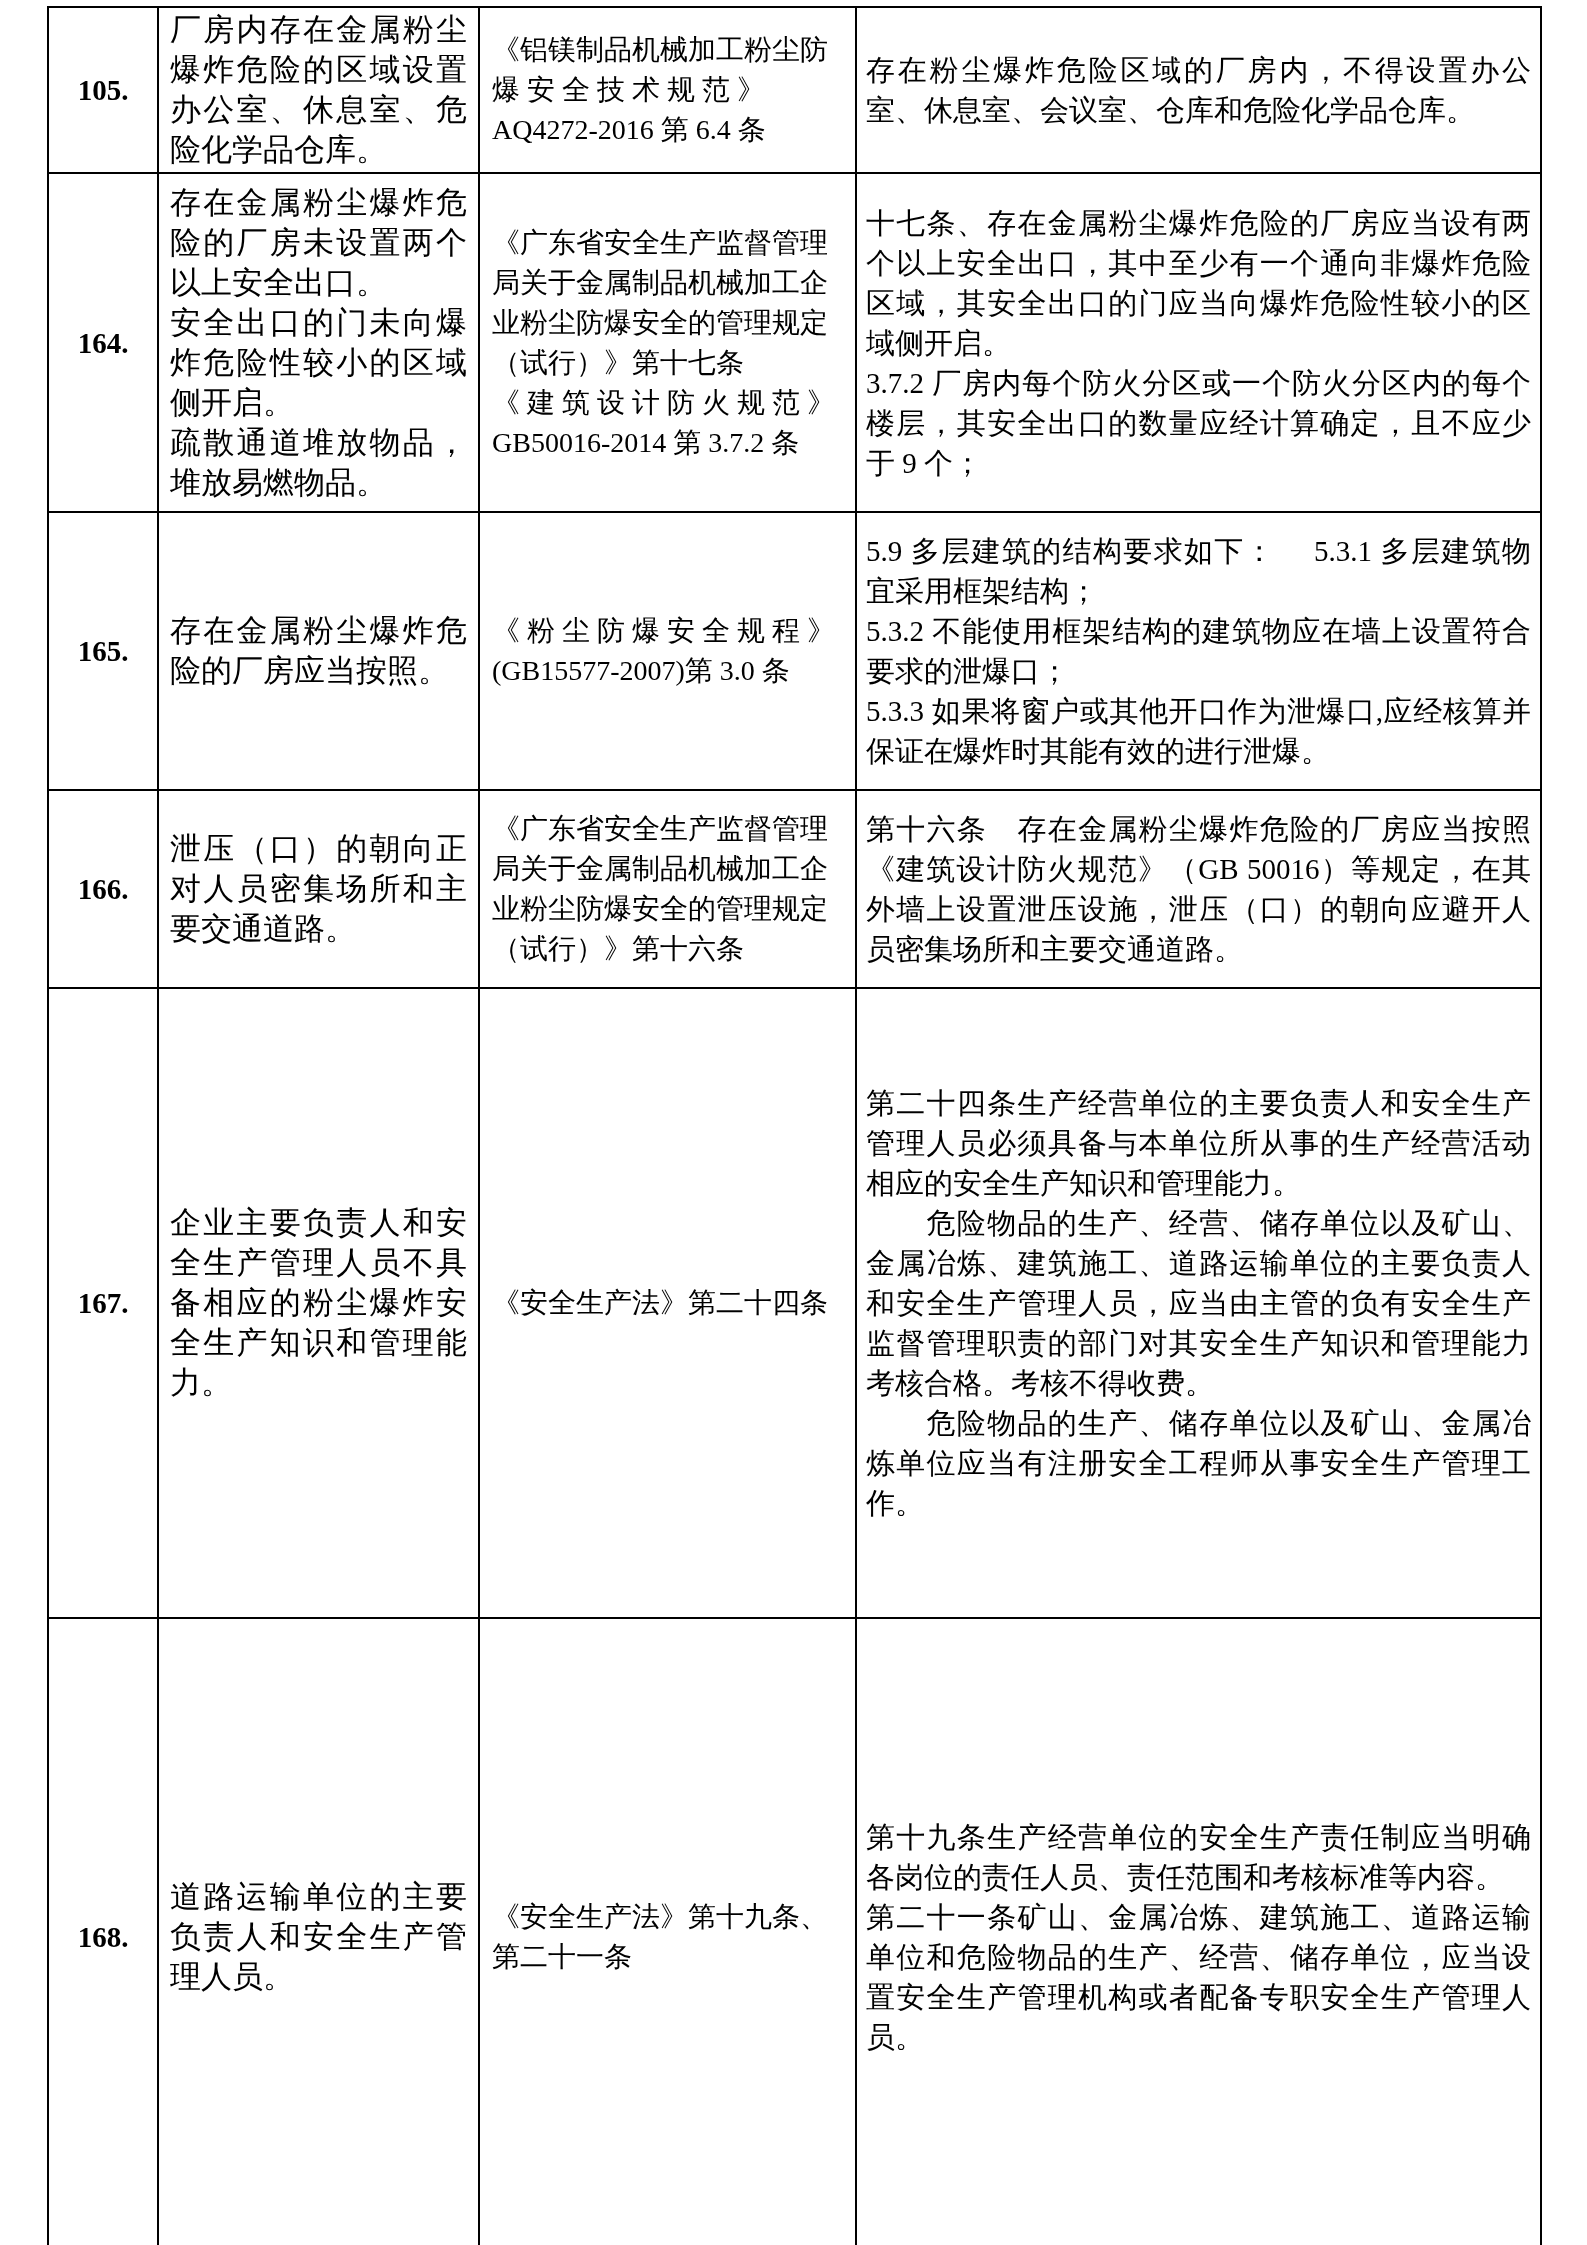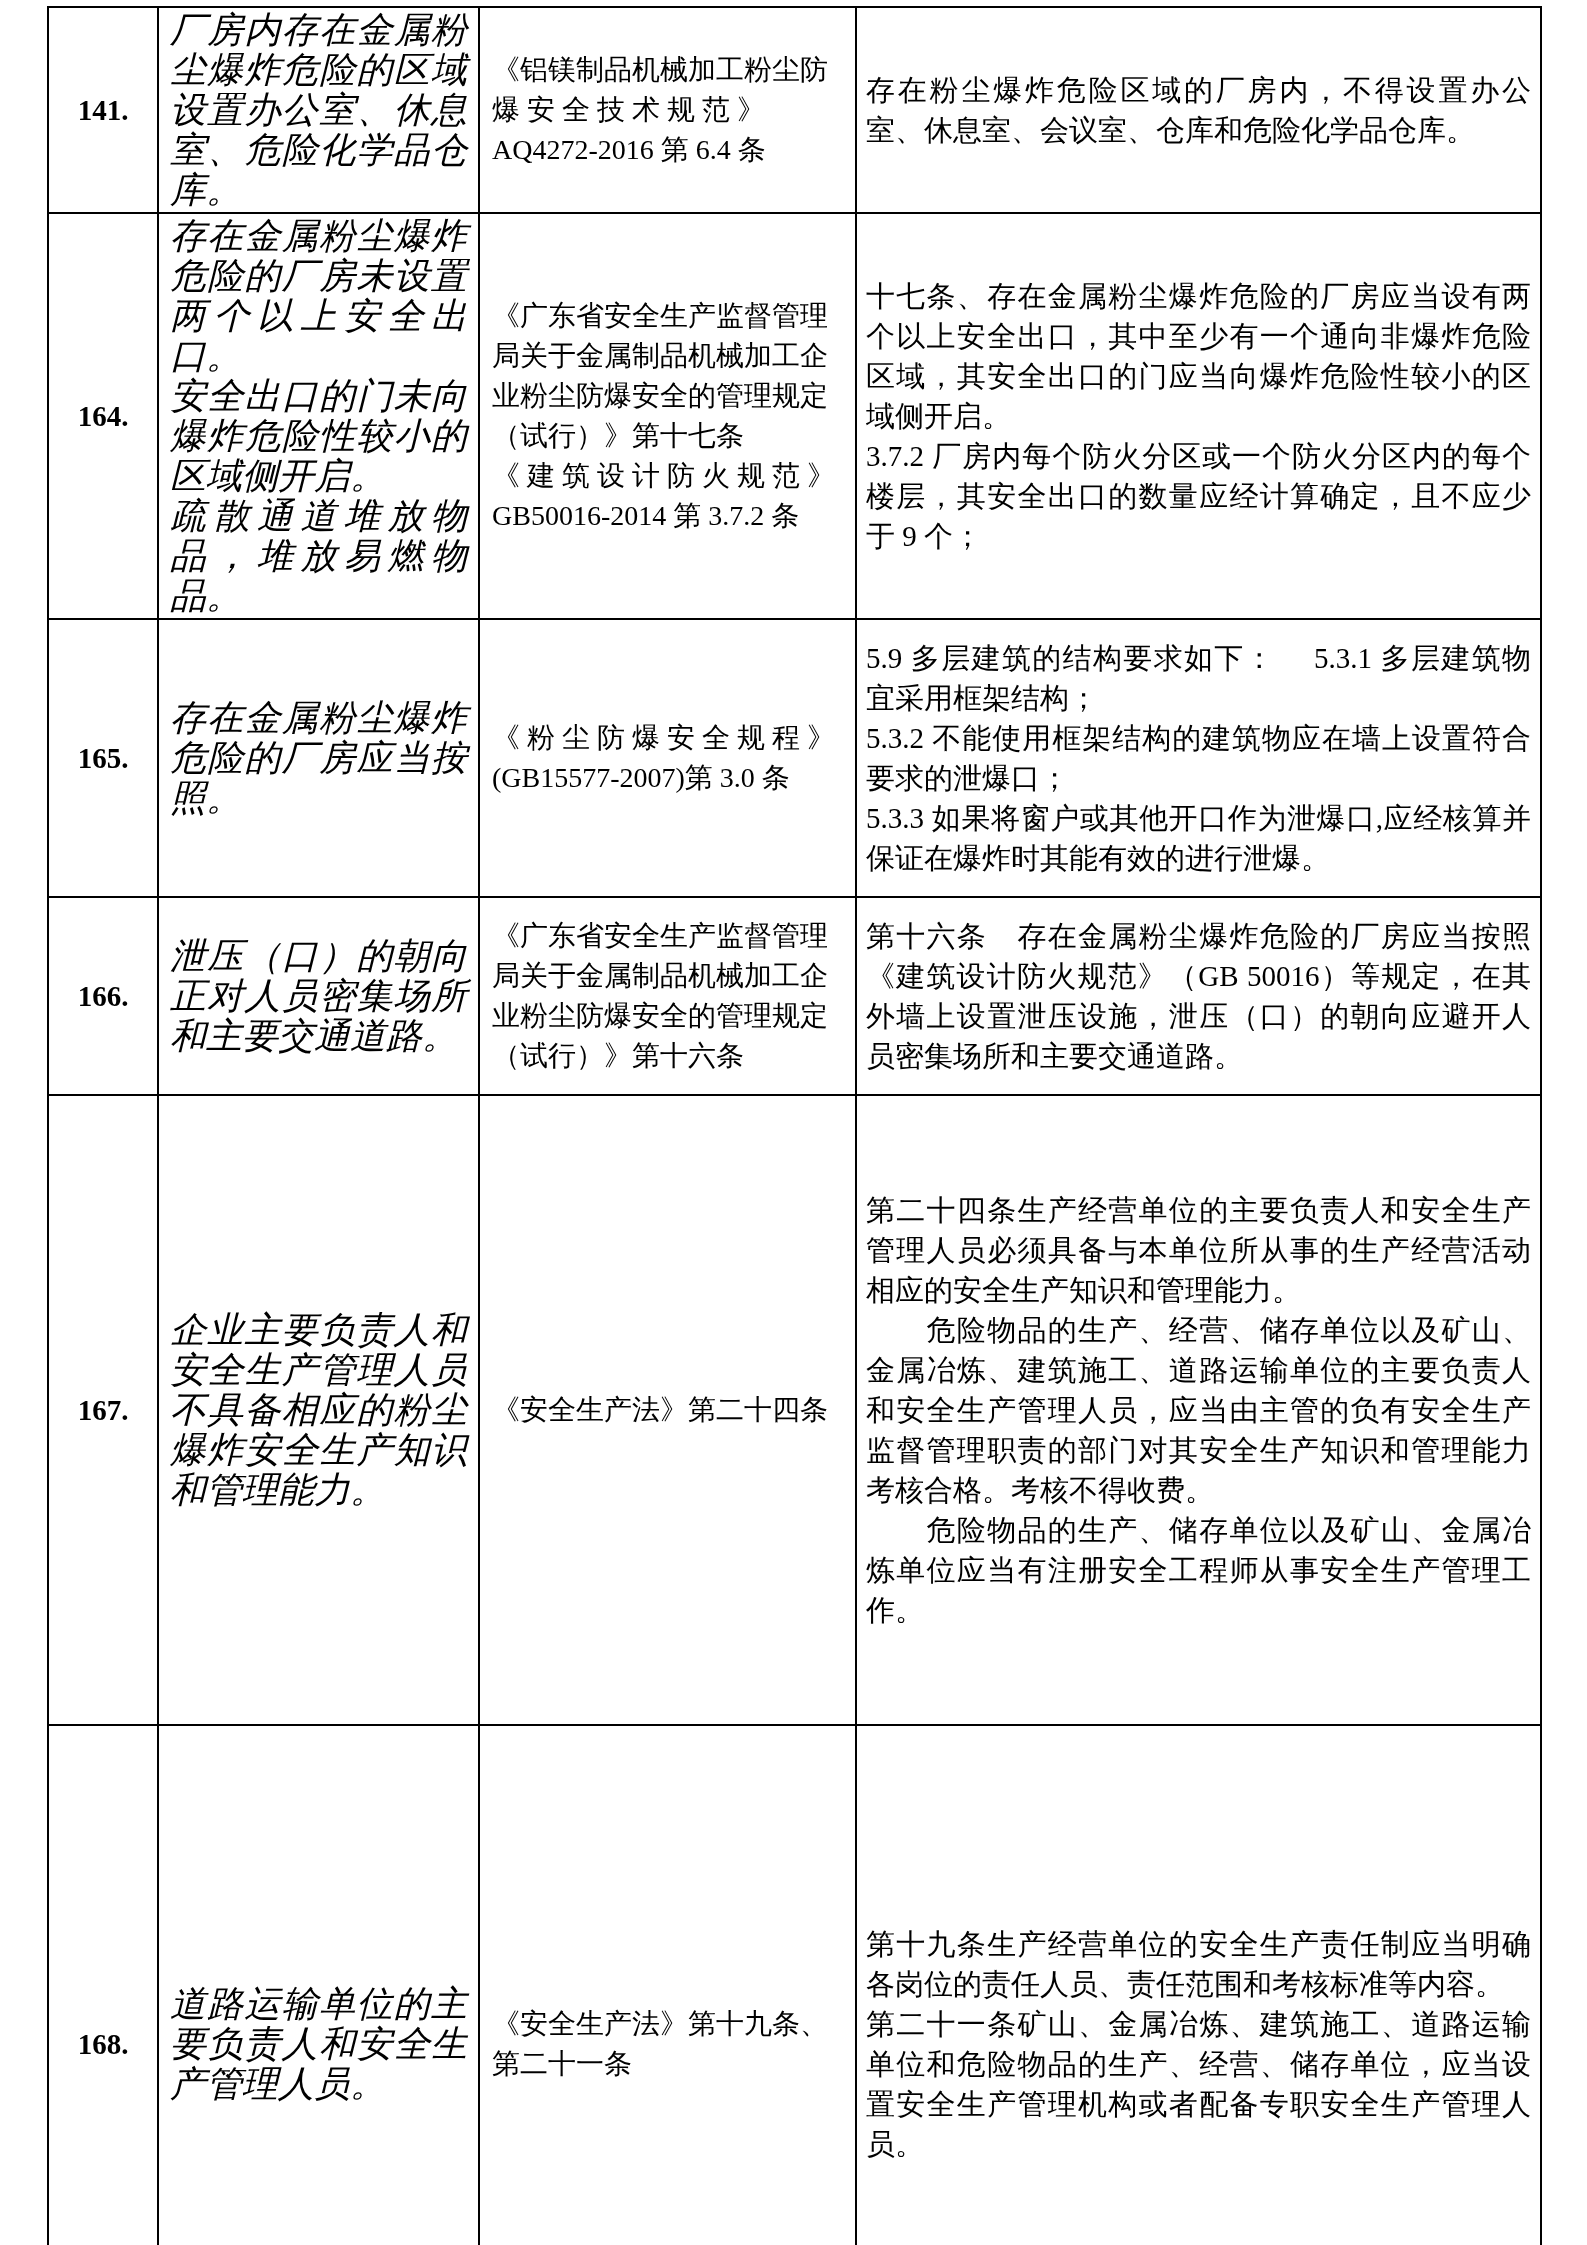--- a/index.html
+++ b/index.html
@@ -46,26 +46,25 @@
   .tbl tr:nth-child(4){height:183px;}
   .tbl tr:nth-child(5){height:630px;}
   .tbl tr:nth-child(6){height:638px;}
   td.num{
     text-align:center;
     font-weight:bold;
     font-size:29px;
     line-height:40px;
   }
   td.issue{
-    font-size:36px;
+    font-size:31px;
     line-height:40px;
     text-align:justify;
     white-space:pre-line;
     padding:2px 11px;
-    font-style:italic;
   }
   td.basis{
     font-size:28px;
     line-height:40px;
     text-align:justify;
     white-space:pre-line;
     padding:2px 12px;
     border-radius:19px;
   }
   td.detail{
@@ -82,21 +81,21 @@
 <div class="page">
   <table class="tbl">
     <colgroup>
       <col class="c1">
         <col class="c2">
         <col class="c3">
         <col class="c4">
     </colgroup>
     <tbody>
       <tr>
-        <td class="num">141.</td>
+        <td class="num">105.</td>
         <td class="issue">厂房内存在金属粉尘爆炸危险的区域设置办公室、休息室、危险化学品仓库。</td>
         <td class="basis">《铝镁制品机械加工粉尘防
 爆 安 全 技 术 规 范 》
 AQ4272-2016 第 6.4 条</td>
         <td class="detail">存在粉尘爆炸危险区域的厂房内，不得设置办公室、休息室、会议室、仓库和危险化学品仓库。</td>
       </tr>
       <tr>
         <td class="num">164.</td>
         <td class="issue">存在金属粉尘爆炸危险的厂房未设置两个以上安全出口。
 安全出口的门未向爆炸危险性较小的区域侧开启。

